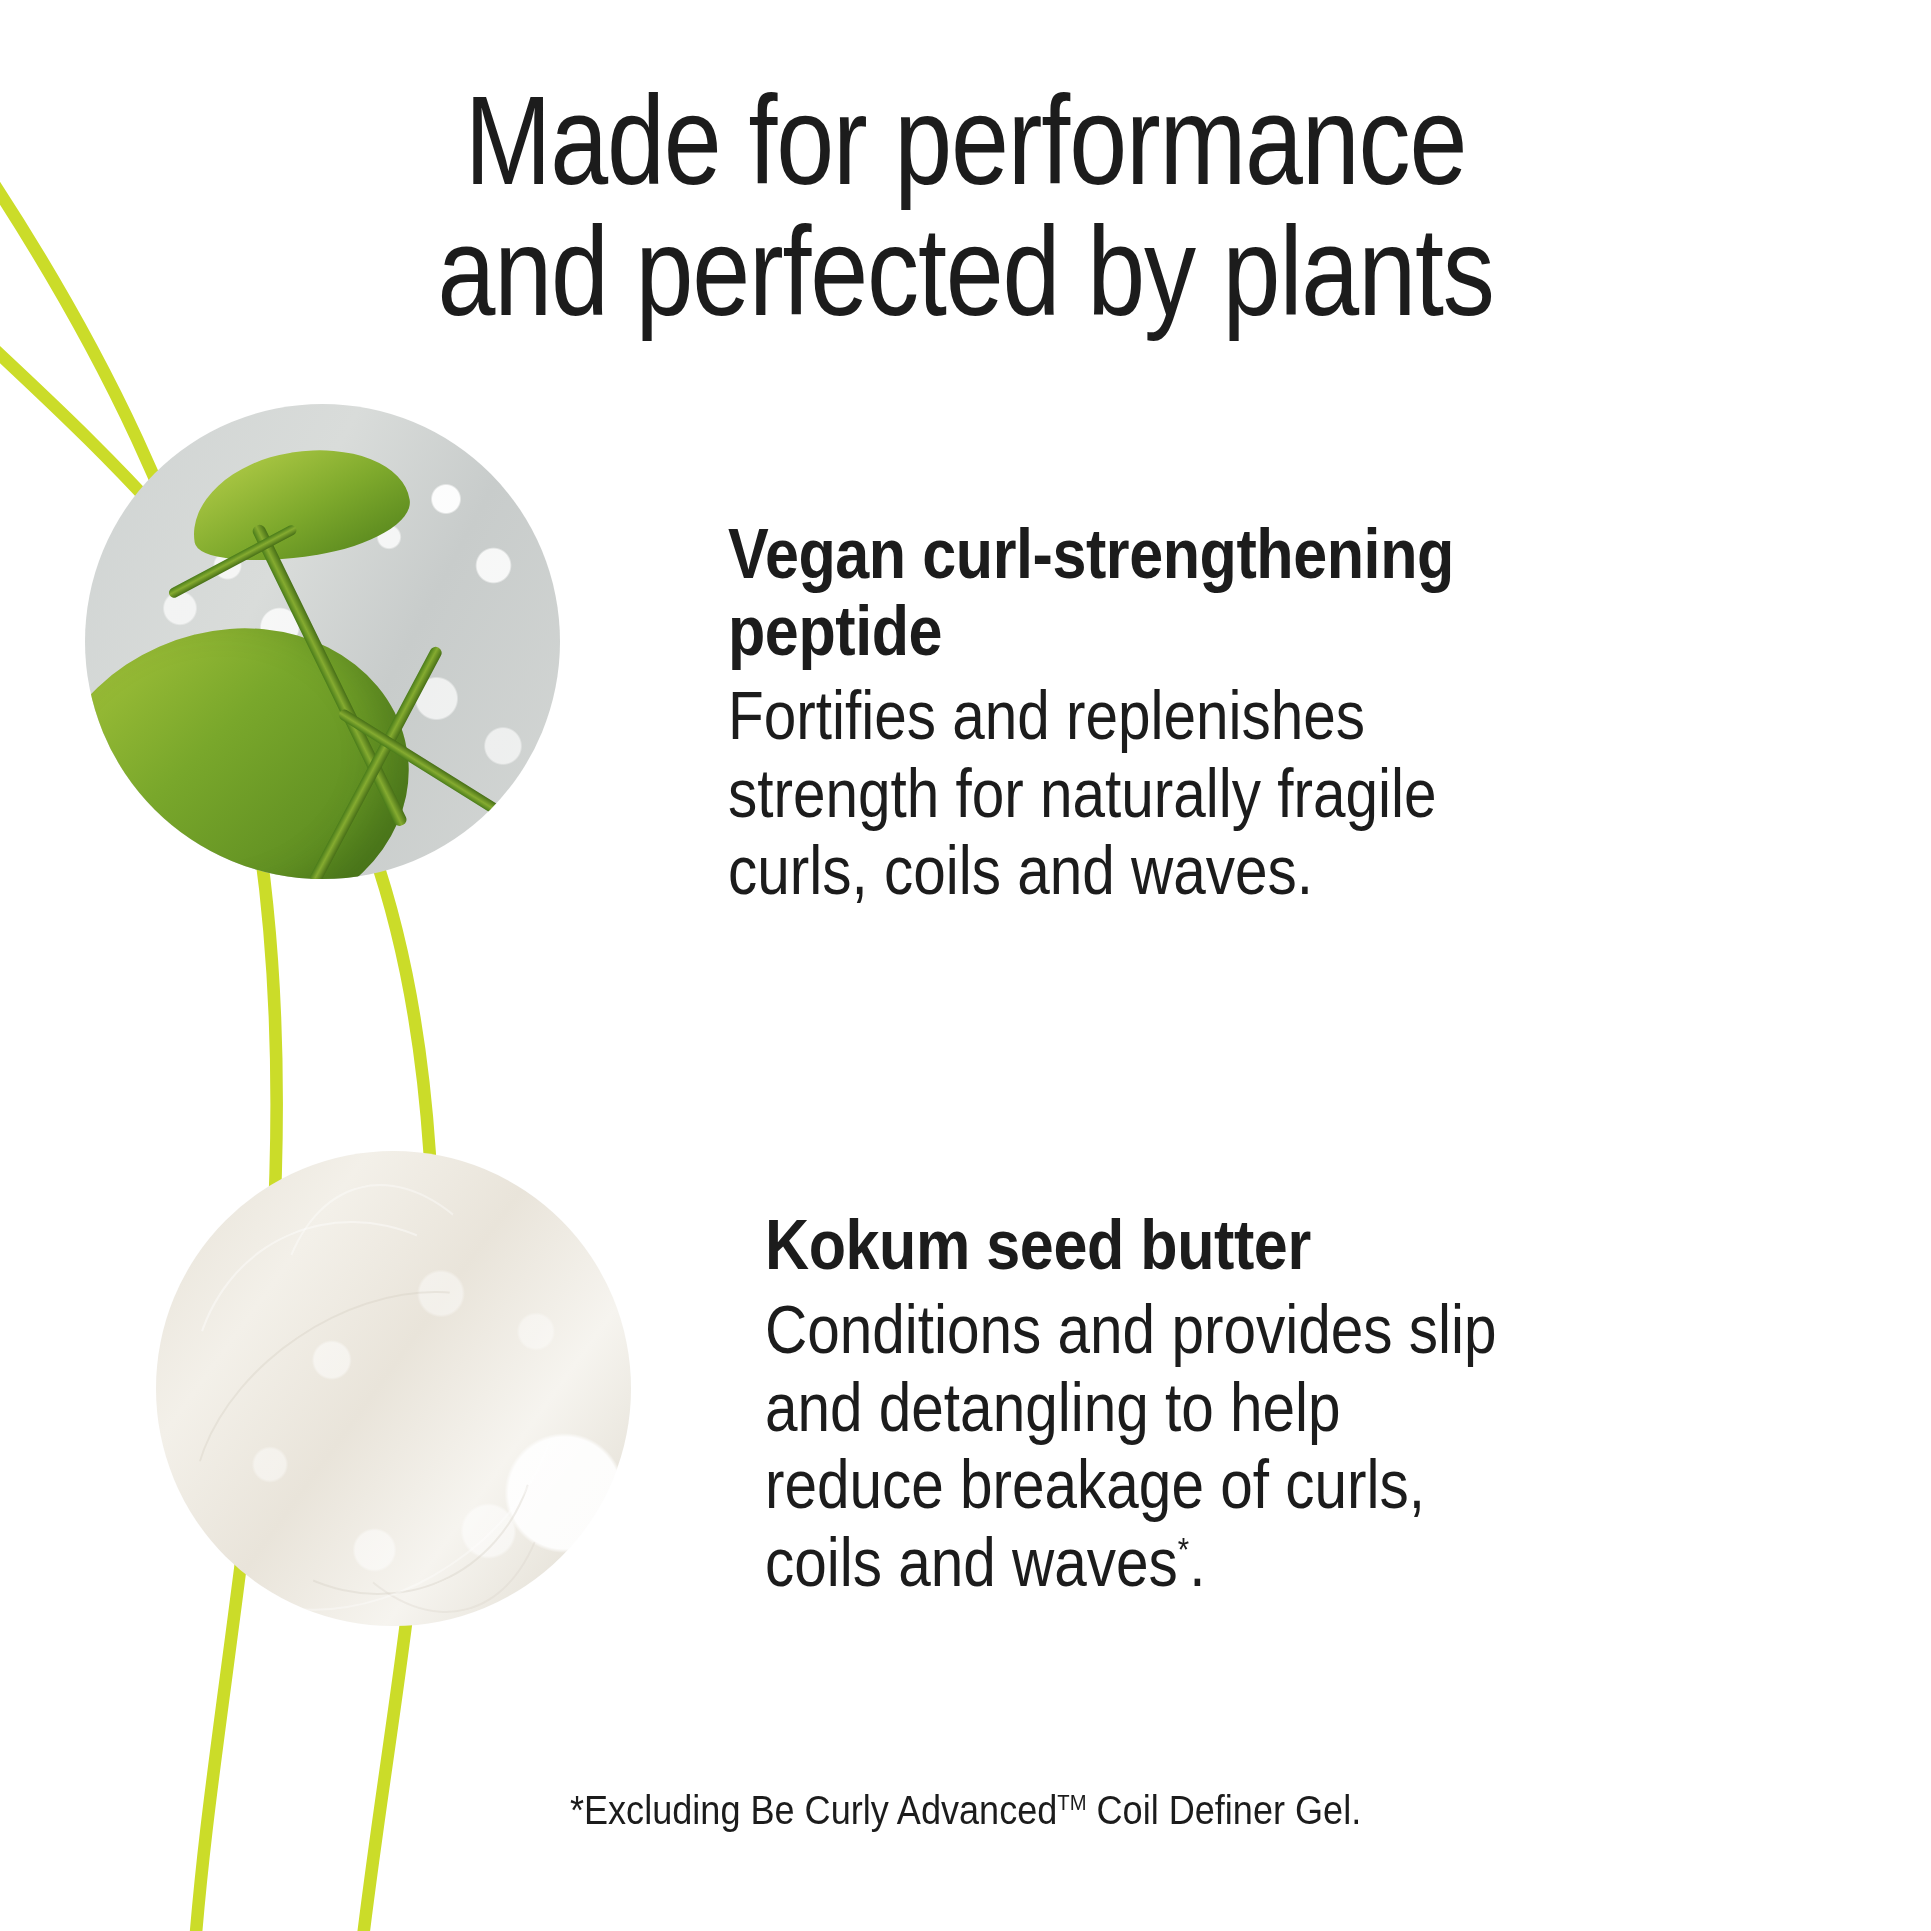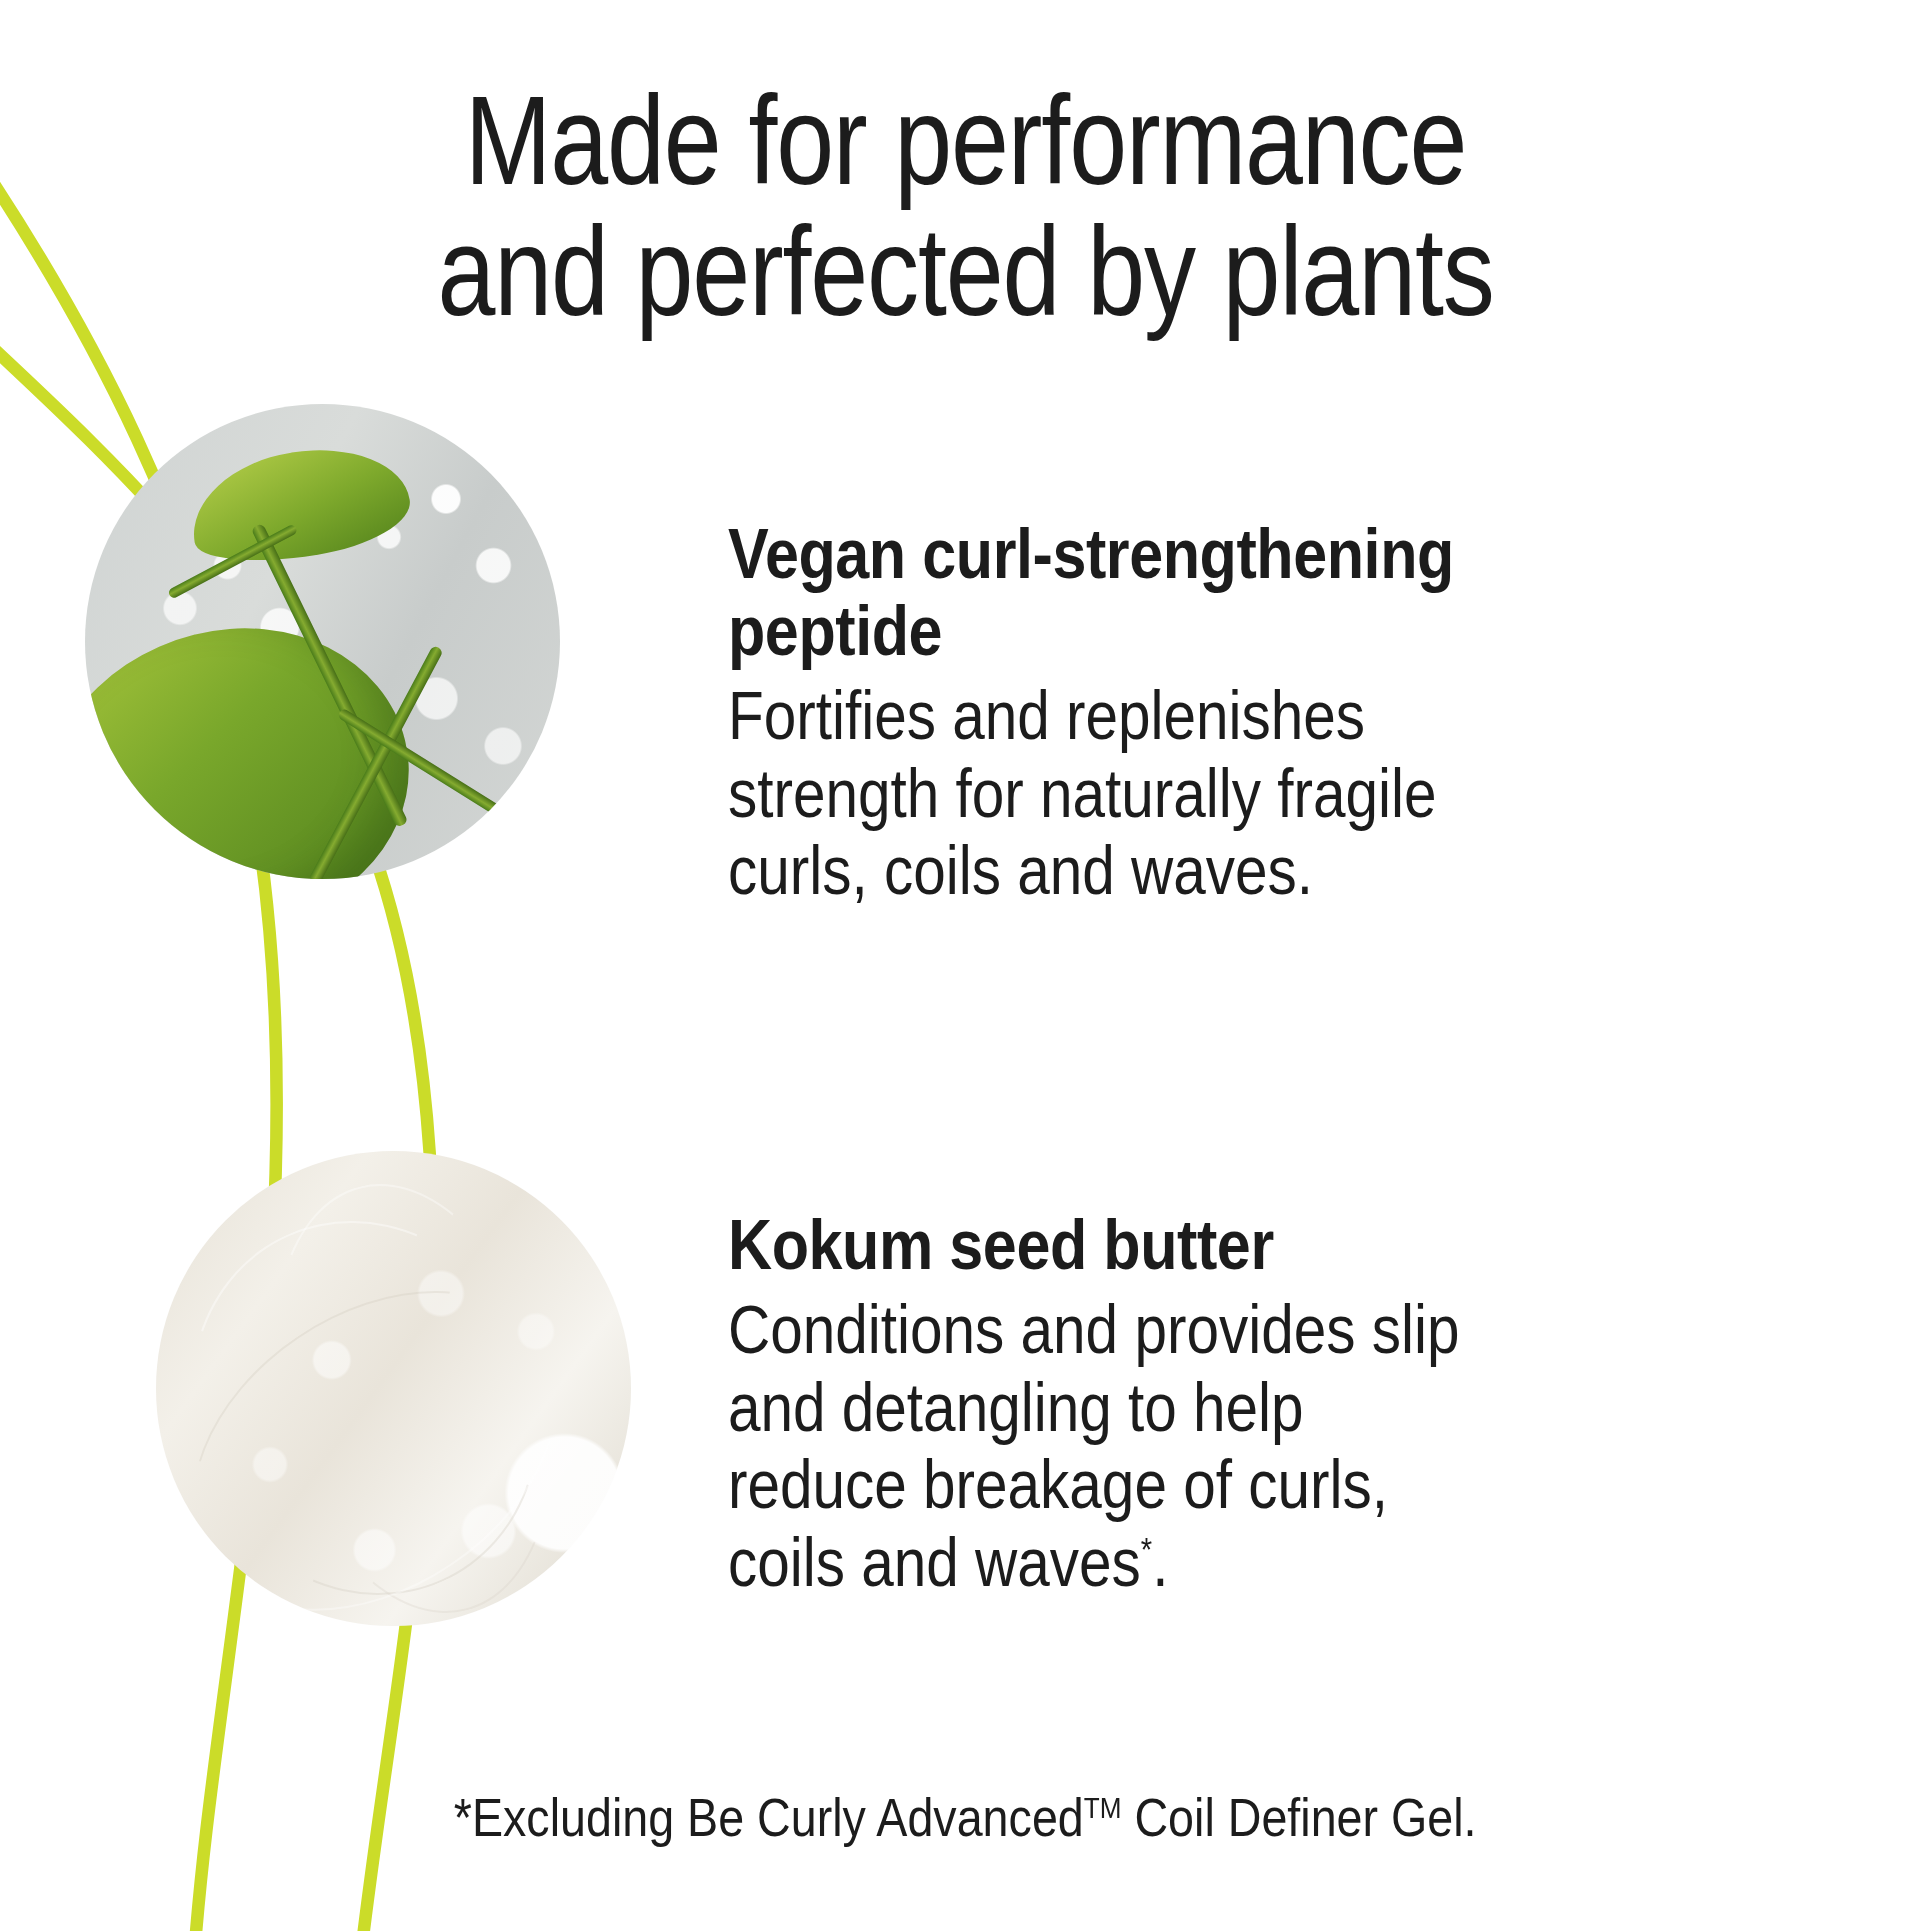--- a/index.html
+++ b/index.html
@@ -125,21 +125,21 @@
   #swirl-c { left: 4%; top: 34%; width: 84%; height: 58%; transform: rotate(-34deg); border-color: rgba(209,203,190,.32) transparent rgba(255,255,255,.35) transparent; }
 
   
   .ingredient {
     position: absolute;
     left: 728px;
     width: 975px;
     z-index: 4;
   }
   #ingredient-peptide { top: 516px; }
-  #ingredient-kokum   { top: 1207px; }
+  #ingredient-kokum   { top: 1207px; margin-left: 37px; }
 
   .ing-title {
     font-size: 71px;
     font-weight: 700;
     line-height: 1.08;
     letter-spacing: -0.5px;
     color: #1c1c1c;
     transform: scaleX(0.86);
     transform-origin: left top;
   }
@@ -159,21 +159,21 @@
     line-height: 0;
   }
 
   
   .footnote {
     position: absolute;
     top: 1786px;
     left: 0;
     width: 1931px;
     text-align: center;
-    font-size: 53px;
+    font-size: 41px;
     line-height: 1.2;
     color: #1c1c1c;
     z-index: 4;
   }
   .footnote .fn-inner {
     display: inline-block;
     transform: scaleX(0.88);
     transform-origin: center;
     white-space: nowrap;
   }

